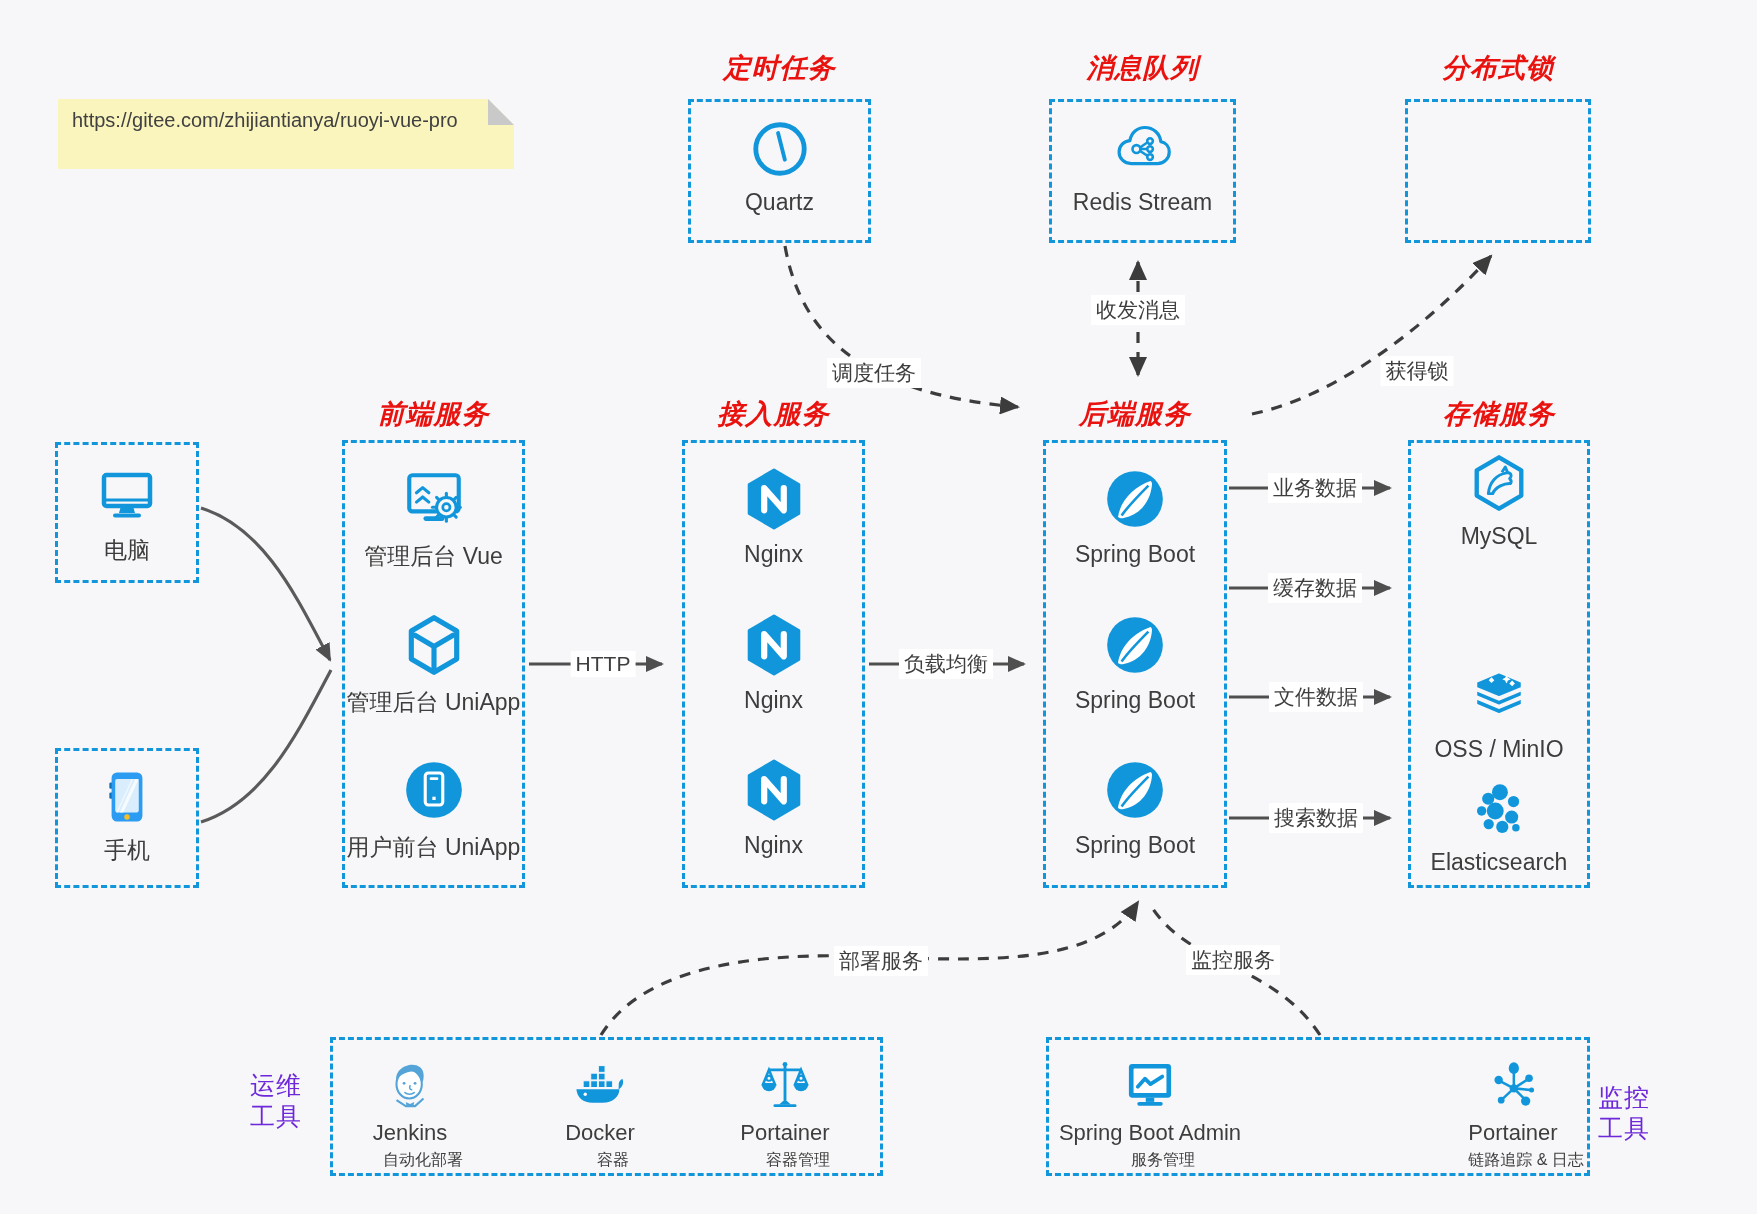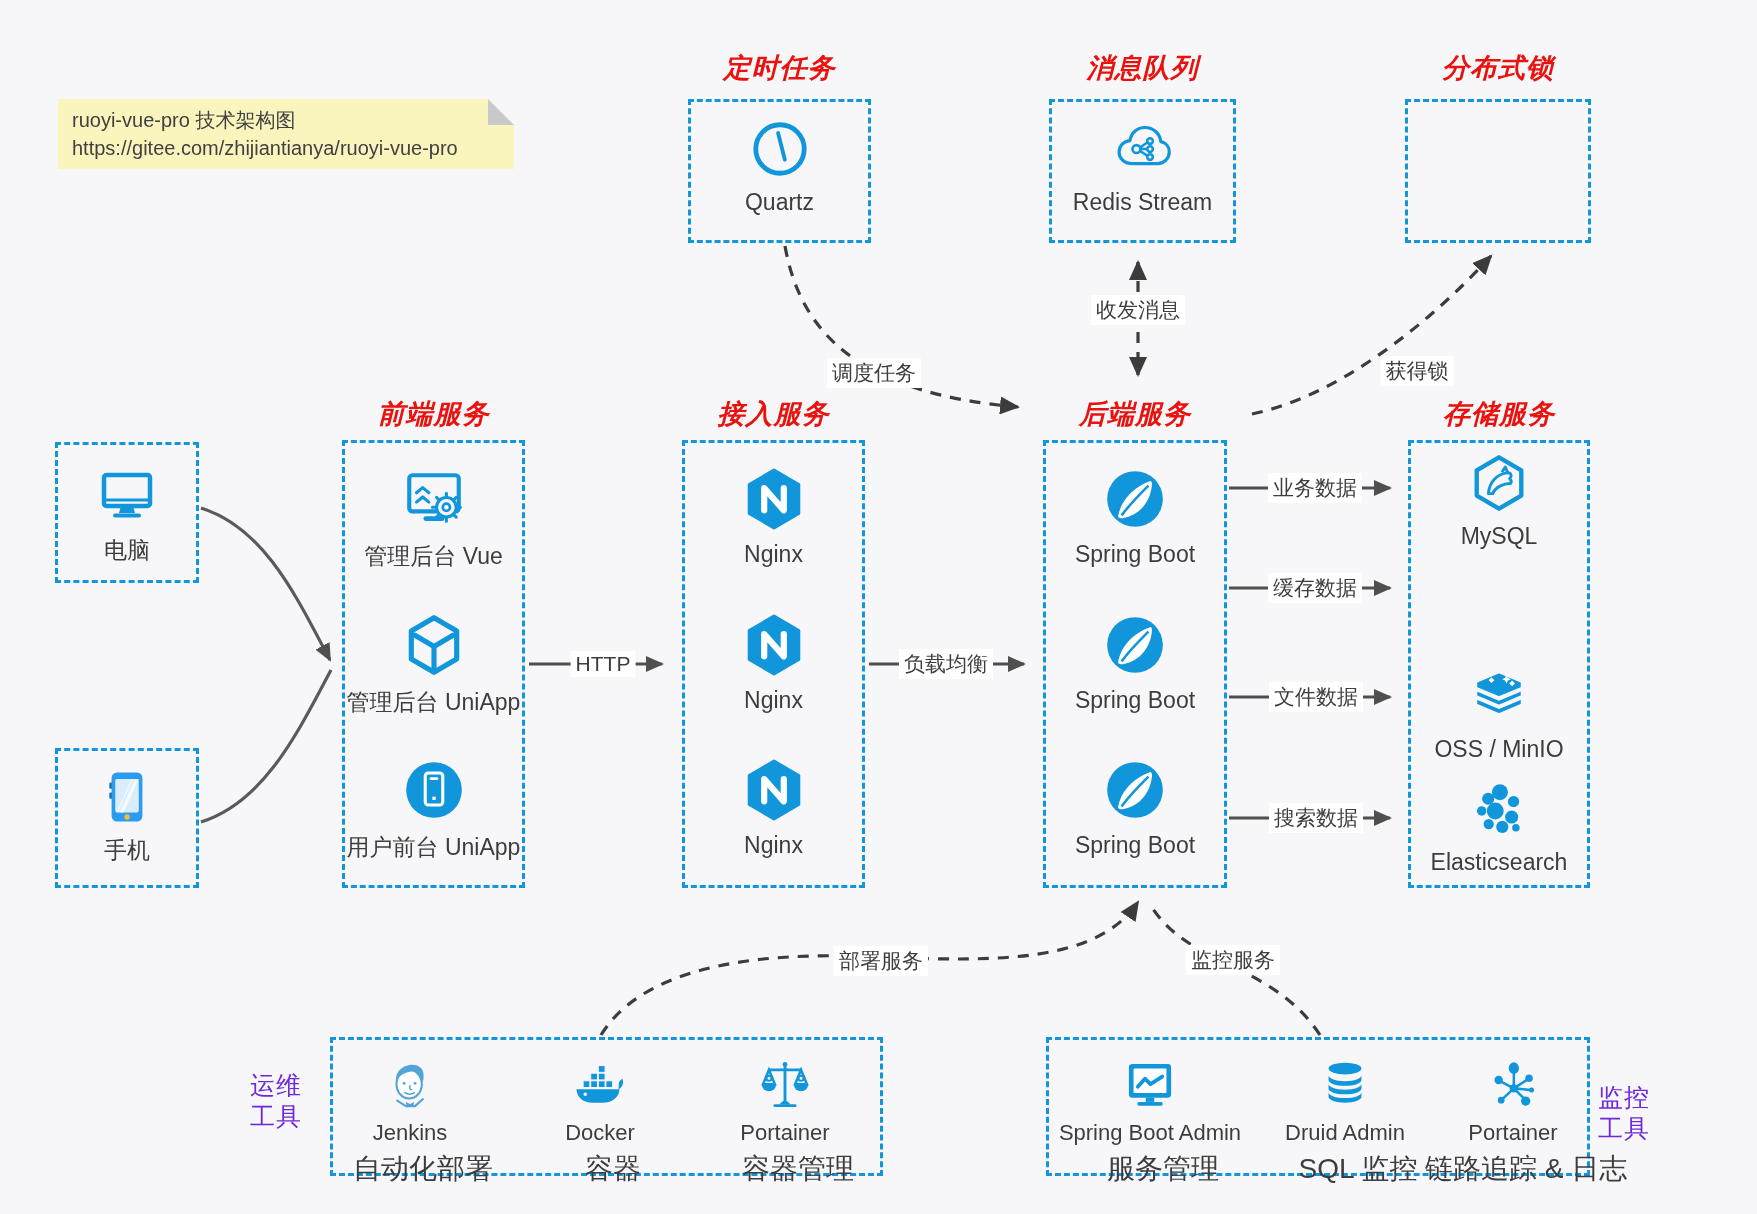--- a/index.html
+++ b/index.html
@@ -10,38 +10,37 @@
     color:#3d3d3d;
   }
   #canvas{position:absolute;left:0;top:0;width:1757px;height:1214px;}
   .dbox{position:absolute;border:3px dashed #1296db;box-sizing:border-box;z-index:0;}
   .gtitle{position:absolute;color:#e9120e;font-weight:bold;font-size:27px;text-align:center;white-space:nowrap;z-index:1;letter-spacing:1px;font-style:italic;}
   .vtitle{position:absolute;color:#6d28d9;font-weight:normal;font-size:25px;line-height:31px;text-align:left;white-space:nowrap;z-index:1;letter-spacing:1px;}
   .node{position:absolute;display:flex;flex-direction:column;align-items:center;z-index:1;}
   .node .icon{color:#1296db;line-height:0;}
   .node .lbl{margin-top:9px;font-size:23px;color:#3d3d3d;white-space:nowrap;text-align:center;}
   .bnode .name{margin-top:8px;font-size:22px;color:#3d3d3d;white-space:nowrap;text-align:left;}
-  .bnode .desc{margin-top:4px;font-size:28px;color:#3d3d3d;white-space:nowrap;text-align:center;margin-left:26px;}
+  .bnode .desc{margin-top:4px;font-size:16px;color:#3d3d3d;white-space:nowrap;text-align:center;margin-left:26px;}
   .chip{position:absolute;transform:translate(-50%,-50%);background:#ffffff;padding:1px 5px;font-size:21px;color:#3e3e3e;white-space:nowrap;z-index:3;}
   .overlay{position:absolute;left:0;top:0;z-index:2;pointer-events:none;}
   .note{
     position:absolute;left:58px;top:99px;width:456px;height:70px;background:#faf4bd;z-index:1;
     clip-path:polygon(0 0, calc(100% - 26px) 0, 100% 26px, 100% 100%, 0 100%);
     font-size:20px;line-height:28px;color:#414141;padding:7px 0 0 14px;box-sizing:border-box;
   }
   .note-fold{position:absolute;left:488px;top:99px;width:26px;height:26px;z-index:2;
     background:#c9c9c9;clip-path:polygon(0 0,100% 100%,0 100%);}
 </style>
 </head>
 <body>
 
 <div id="canvas">
 
   <div class="note">
-    <div>ruoyi-vue-pro 技术架构图</div>
     <div>https://gitee.com/zhijiantianya/ruoyi-vue-pro</div>
   </div>
   <div class="note-fold"></div>
 
   <div class="gtitle" style="left:688px;top:50px;width:183px;">定时任务</div>
   <div class="gtitle" style="left:1049px;top:50px;width:187px;">消息队列</div>
   <div class="gtitle" style="left:1405px;top:50px;width:186px;">分布式锁</div>
   <div class="gtitle" style="left:342px;top:396px;width:183px;">前端服务</div>
   <div class="gtitle" style="left:682px;top:396px;width:183px;">接入服务</div>
   <div class="gtitle" style="left:1043px;top:396px;width:184px;">后端服务</div>
@@ -338,34 +337,20 @@
           <rect x="12.5" y="12.5" width="39" height="29" rx="1" fill="#ffffff"></rect>
           <path d="M17.5,34 L26,24.5 L32.5,31 L46.5,22" fill="none" stroke="currentColor" stroke-width="4.5" stroke-linejoin="round" stroke-linecap="round"></path>
           <rect x="27" y="47" width="10" height="5" fill="currentColor"></rect>
           <rect x="17" y="52" width="30" height="4.5" rx="2" fill="currentColor"></rect>
         </svg>
     </span>
     <span class="name">Spring Boot Admin</span>
     <span class="desc">服务管理</span>
   </div>
 
-  <div class="node bnode" style="left:1252px;top:1058px;width:186px;">
-    <span class="icon">
-      <svg width="54" height="54" viewBox="0 0 64 64">
-          <g fill="currentColor">
-            <ellipse cx="32" cy="12.5" rx="19.5" ry="7"></ellipse>
-            <path d="M12.5,20.5 c0,3.8 8.7,7 19.5,7 s19.5,-3.2 19.5,-7 v5.5 c0,3.8 -8.7,7 -19.5,7 s-19.5,-3.2 -19.5,-7 z"></path>
-            <path d="M12.5,30.5 c0,3.8 8.7,7 19.5,7 s19.5,-3.2 19.5,-7 v5.5 c0,3.8 -8.7,7 -19.5,7 s-19.5,-3.2 -19.5,-7 z"></path>
-            <path d="M12.5,40.5 c0,3.8 8.7,7 19.5,7 s19.5,-3.2 19.5,-7 v5.5 c0,3.8 -8.7,7 -19.5,7 s-19.5,-3.2 -19.5,-7 z"></path>
-          </g>
-        </svg>
-    </span>
-    <span class="name">Druid Admin</span>
-    <span class="desc">SQL 监控</span>
-  </div>
 
   <div class="node bnode" style="left:1420px;top:1058px;width:186px;">
     <span class="icon">
       <svg width="54" height="54" viewBox="0 0 64 64">
           <g stroke="currentColor" stroke-width="3">
             <line x1="33" y1="36" x2="33" y2="14"></line>
             <line x1="33" y1="36" x2="16" y2="27"></line>
             <line x1="33" y1="36" x2="50" y2="25"></line>
             <line x1="33" y1="36" x2="19" y2="49"></line>
             <line x1="33" y1="36" x2="47" y2="50"></line>

